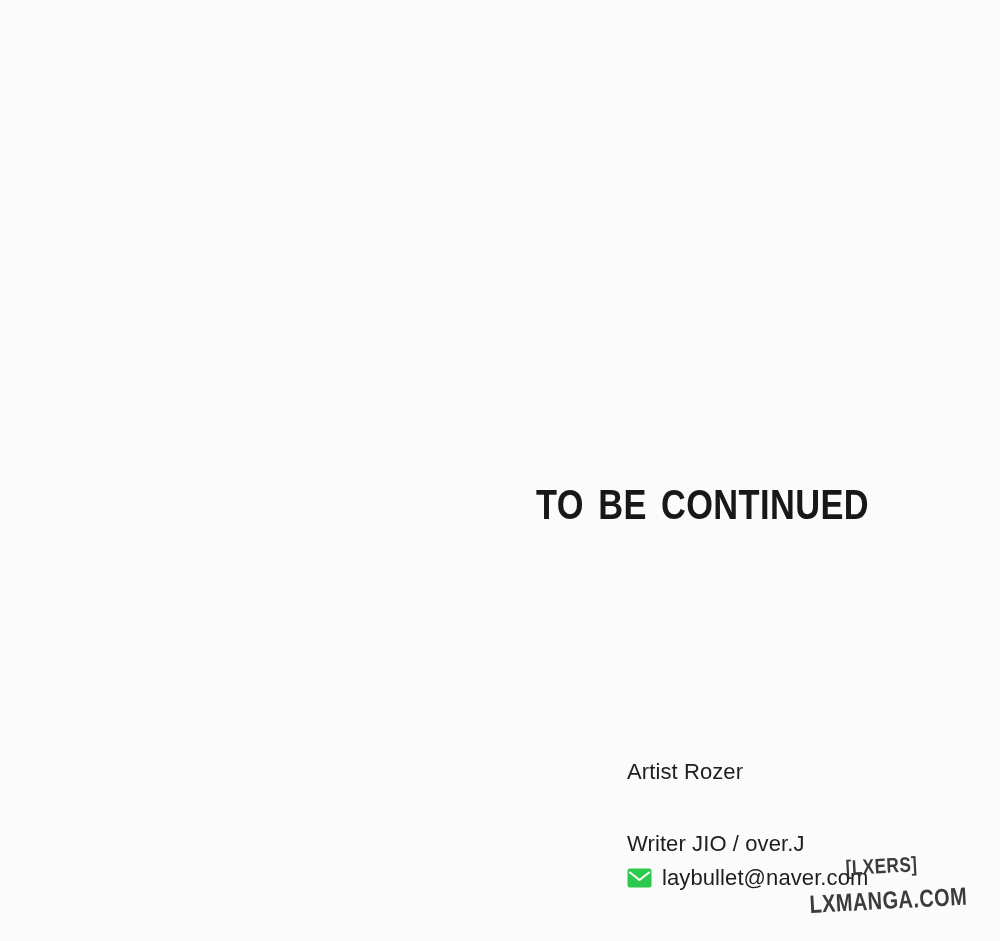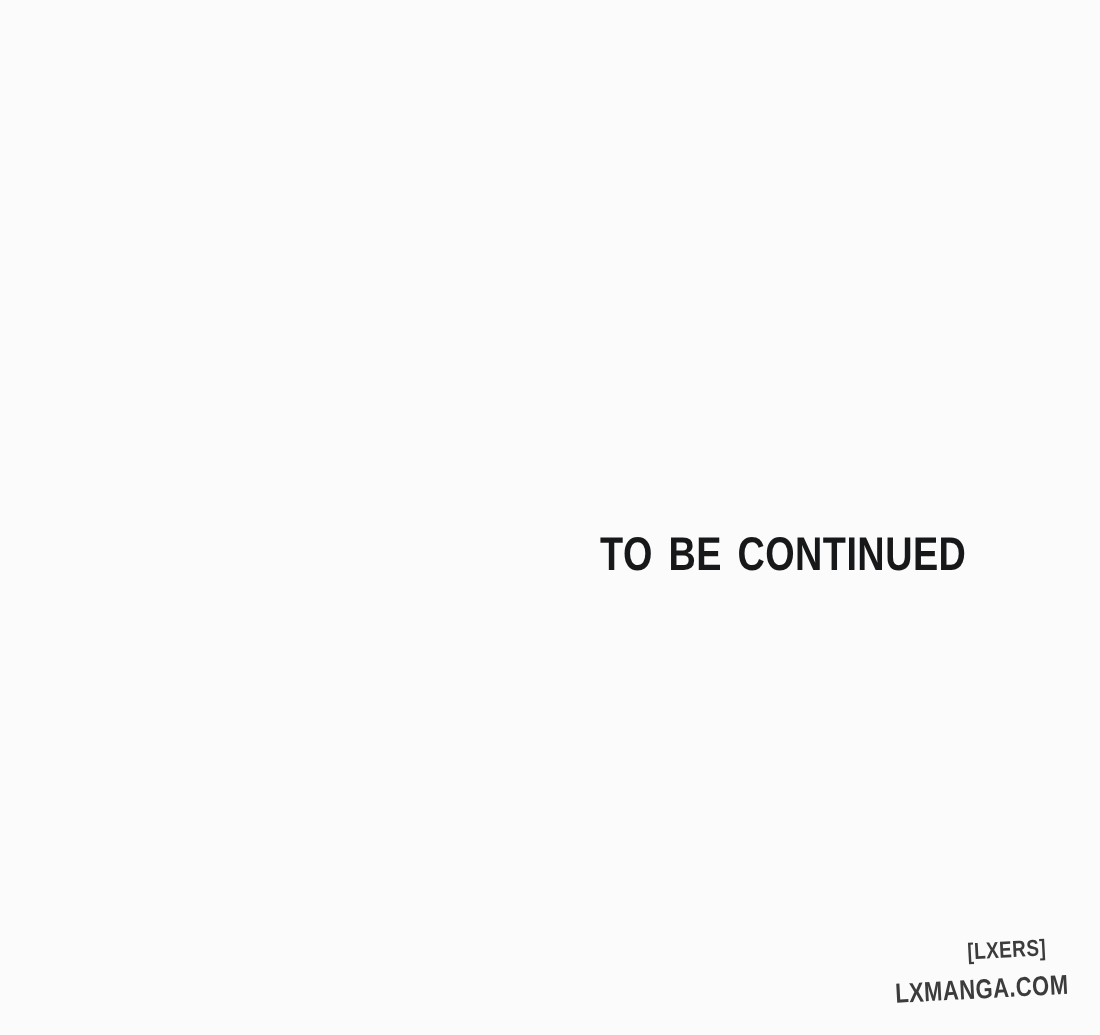--- a/index.html
+++ b/index.html
@@ -13,21 +13,20 @@
     background: #fbfbfb;
     font-family: "Liberation Sans", sans-serif;
     overflow: hidden;
   }
 
   #page {
     position: relative;
     width: 1000px;
     height: 941px;
     background: #fbfbfb;
-    text-align: center;
   }
 
   
   #tbc-title {
     position: absolute;
     left: 536px;
     top: 462px;
     width: 440px;
     height: 80px;
     color: #17181a;
@@ -128,19 +127,36 @@
     white-space: nowrap;
   }
 </style>
 </head>
 <body>
 
 <div id="page">
 
   <div id="tbc-title">To be continued</div>
 
+  <div id="credits">
+
+    <div class="credit-line" id="credit-artist">Artist Rozer</div>
+
+    <div class="credit-line" id="credit-writer">Writer JIO / over.J</div>
+
+    <div id="credit-email-row">
+      <span id="email-icon">
+        <svg viewBox="0 0 25 20" xmlns="http://www.w3.org/2000/svg" aria-hidden="true">
+          <rect x="0.5" y="0.5" width="24" height="19" rx="2.5" ry="2.5" fill="#2bc94c"></rect>
+          <path d="M3 4.5 L12.5 12 L22 4.5" fill="none" stroke="#ffffff" stroke-width="2.1" stroke-linecap="round" stroke-linejoin="round"></path>
+        </svg>
+      </span>
+      <span id="credit-email-text">laybullet@naver.com</span>
+    </div>
+
+  </div>
 
   <div id="watermark">
     <div id="watermark-top">[LXERS]</div>
     <div id="watermark-bottom">LXMANGA.COM</div>
   </div>
 
 </div>
 
 </body></html>

